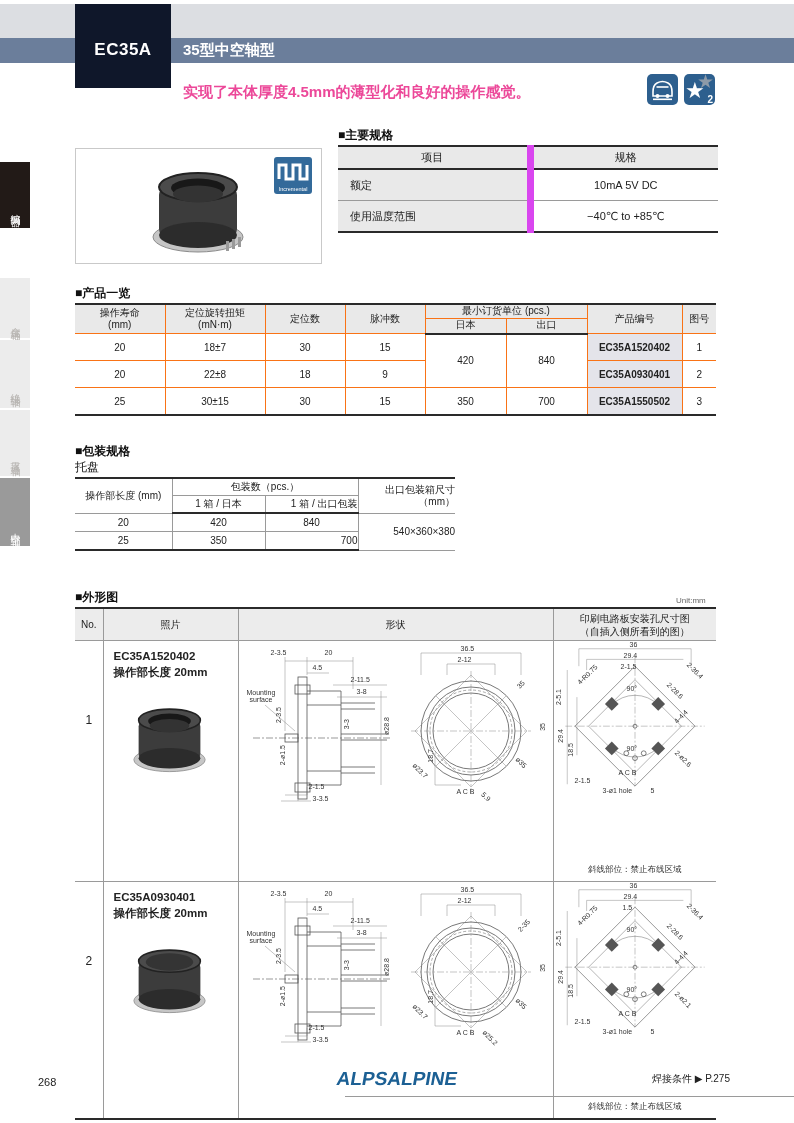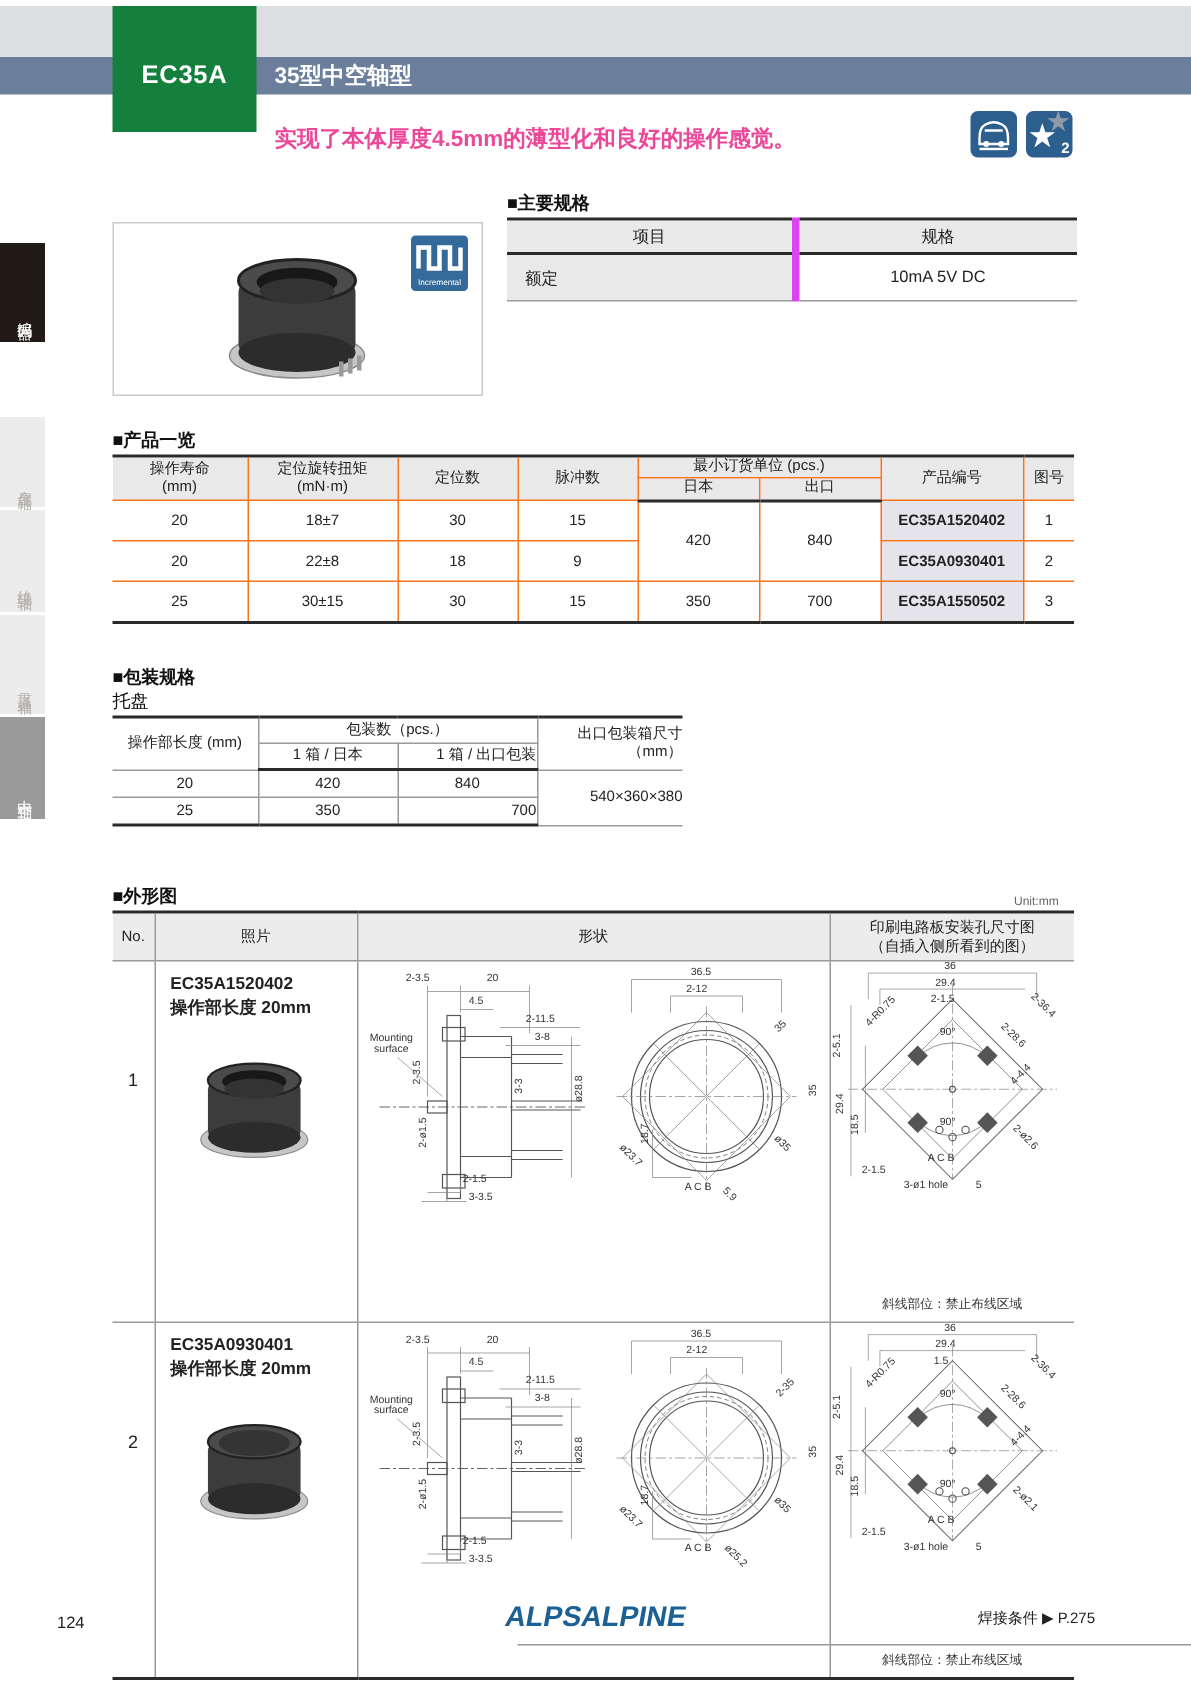--- a/index.html
+++ b/index.html
@@ -2,21 +2,21 @@
 <html><head>
 <meta charset="utf-8">
 <style>
   html,body{margin:0;padding:0;background:#fff;}
   body{font-family:"Liberation Sans","DejaVu Sans",sans-serif;color:#222;}
   .page{position:relative;width:794px;height:1123px;background:#fff;overflow:hidden;}
 
   
   .topstrip{position:absolute;left:0;top:4px;width:794px;height:34px;background:#dcdee2;}
   .titlebar{position:absolute;left:0;top:38px;width:794px;height:25px;background:#6b7e9b;}
-  .modelbox{position:absolute;left:75px;top:4px;width:96px;height:84px;background:#15803d;}
+  .modelbox{position:absolute;left:75px;top:4px;width:96px;height:84px;background:#0f172a;}
   .modelbox .model{display:block;margin-top:36px;text-align:center;color:#fff;font-size:17px;font-weight:bold;letter-spacing:.5px;}
   .series{position:absolute;left:183px;top:41px;color:#fff;font-size:15px;font-weight:bold;}
   .tagline{position:absolute;left:183px;top:83px;color:#ec4899;font-size:15px;font-weight:bold;}
   .gicon{position:absolute;width:31px;height:31px;background:#2d5f8e;border-radius:5px;}
   .gicon.car{left:647px;top:74px;}
   .gicon.star{left:684px;top:74px;}
   .star-back{position:absolute;right:1px;top:-4px;color:#8d9aa8;font-size:19px;}
   .star-front{position:absolute;left:1px;top:4px;color:#fff;font-size:22px;}
   .star-num{position:absolute;right:2px;bottom:0px;color:#fff;font-size:10px;font-weight:bold;}
 
@@ -33,21 +33,21 @@
 
   
   table{border-collapse:collapse;table-layout:fixed;}
   td,th{padding:0;font-weight:normal;vertical-align:middle;text-align:center;overflow:hidden;}
 
   table.spec{position:absolute;left:338px;top:145px;width:380px;font-size:11px;}
   table.spec td{border-bottom:1px solid #9a9a9a;}
   table.spec tr.h td{background:#e9e9e9;height:21px;border-top:2px solid #2a2a2a;border-bottom:2px solid #2a2a2a;}
   table.spec tr.r td{height:30px;}
   table.spec tr.r td.k{background:#e9e9e9;text-align:left;padding-left:12px;}
-  table.spec td+td{border-left:5px solid #d946ef;}
+  table.spec td+td{border-left:7px solid #d946ef;}
   table.spec tr.last td{border-bottom:2px solid #2a2a2a;}
 
   table.prod{position:absolute;left:75px;top:303px;width:641px;font-size:10px;}
   table.prod th,table.prod td{border:1px solid #f97316;}
   table.prod th{background:#e9e9e9;font-size:10px;line-height:1.25;}
   table.prod tr.h1 th{border-top:2px solid #2a2a2a;}
   table.prod tr.h2 th{border-bottom:2px solid #2a2a2a;height:14px;}
   table.prod tr.d td{height:26px;}
   table.prod tr.d:last-child td{border-bottom:2px solid #2a2a2a;}
   table.prod td.part{background:#e4e4ea;font-weight:bold;}
@@ -179,20 +179,24 @@
         <col style="width:188px">
       </colgroup>
     <tbody>
         <tr class="h">
       <td>项目</td>
       <td>规格</td>
     </tr>
     <tr class="r">
           <td class="k">额定</td>
           <td>10mA 5V DC</td>
+        </tr>
+    <tr class="r last">
+          <td class="k">使用温度范围</td>
+          <td>−40℃ to +85℃</td>
         </tr>
   </tbody>
     </table>
 
   <div class="seclabel" style="left:75px;top:285px;">■产品一览</div>
   <table class="prod">
     <colgroup>
       <col style="width:90px">
         <col style="width:100px">
         <col style="width:80px">
@@ -556,18 +560,18 @@
           <span class="dim" style="left:64px;top:128px;">A C B</span>
           <span class="dim" style="left:72px;top:104px;">90°</span>
           <span class="dim d45" style="left:118px;top:114px;">2-ø2.1</span>
         </div>
         <div class="pcb-note">斜线部位：禁止布线区域</div>
       </td>
     </tr>
   </tbody>
     </table>
 
-  <div class="pageno">124</div>
+  <div class="pageno">268</div>
   <div class="logo">ALPSALPINE</div>
   <div class="footlink">焊接条件 ▶ P.275</div>
   <div class="footrule"></div>
 
 </div>
 
 </body></html>

